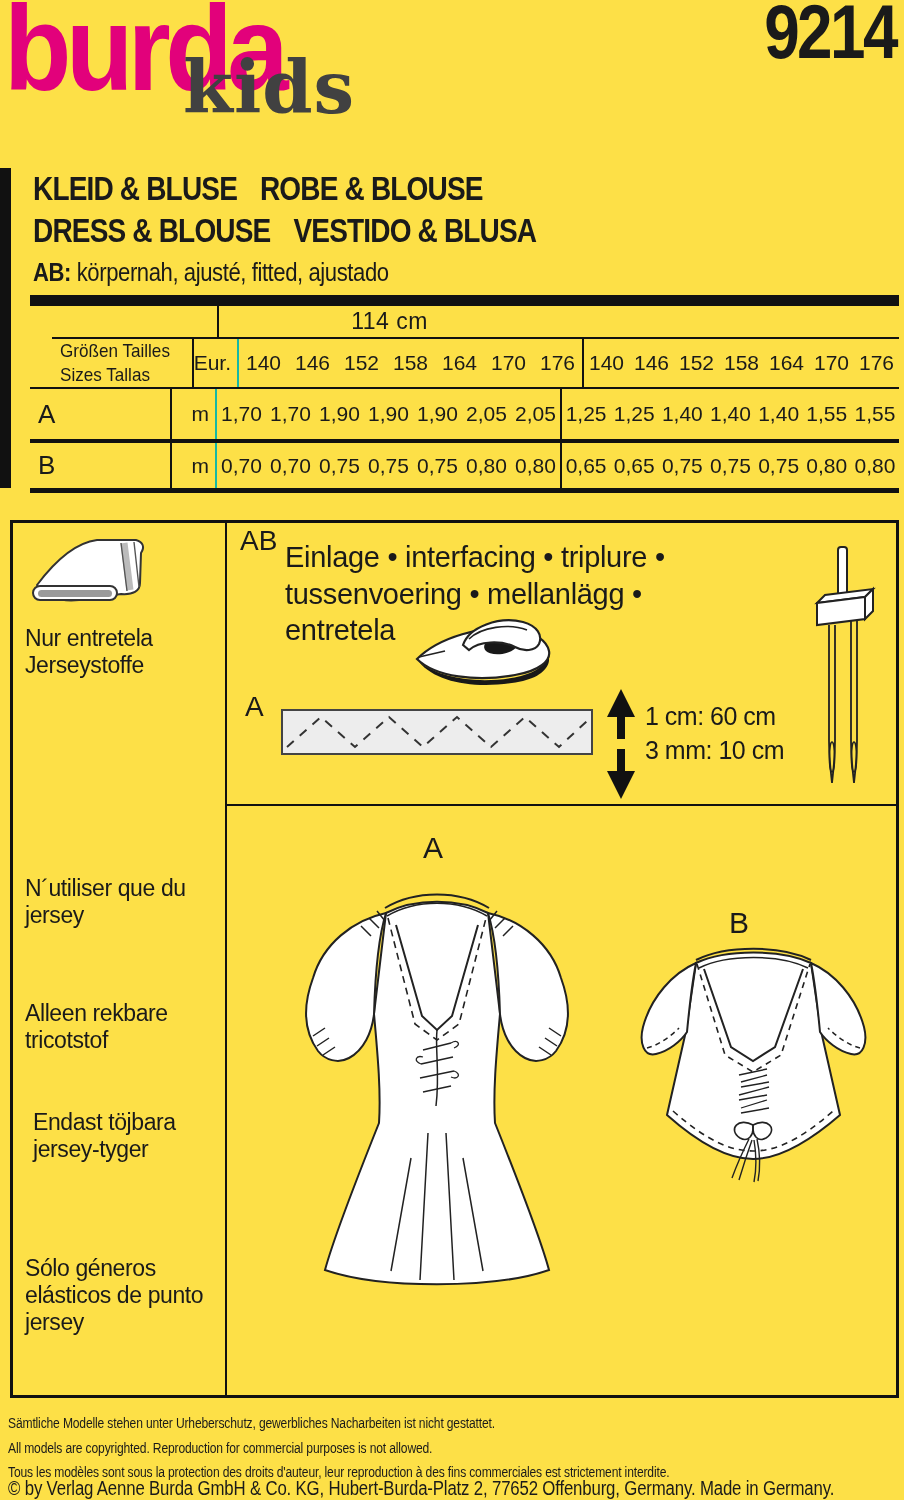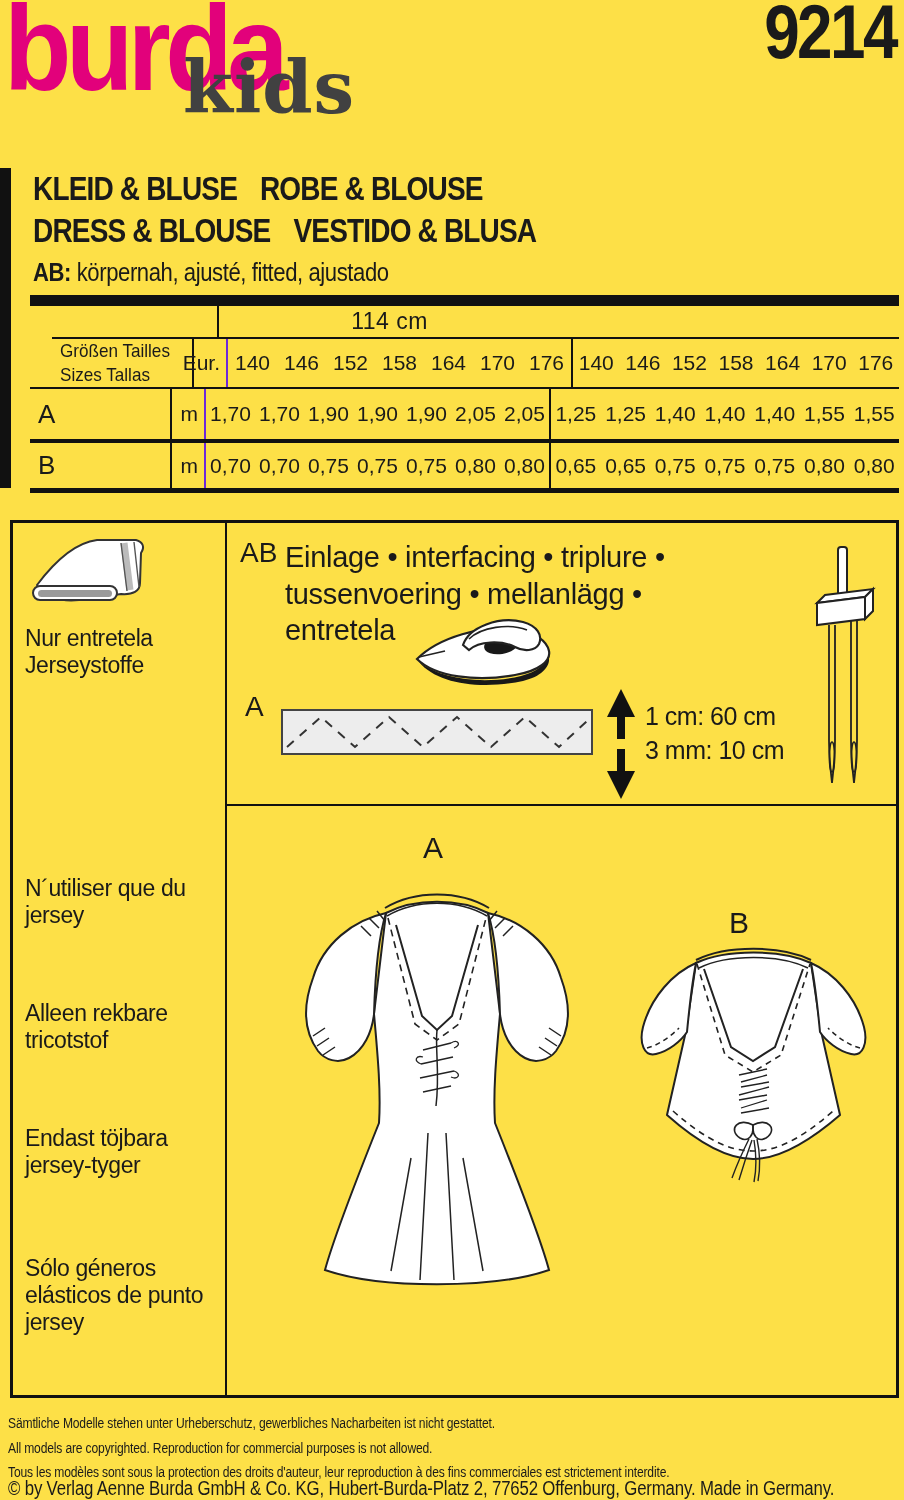--- a/index.html
+++ b/index.html
@@ -24,21 +24,21 @@
   .tbl{position:absolute;left:30px;top:295px;width:869px;box-sizing:border-box;
        border-bottom:5px solid #111;font-size:21px;}
   .topbar{height:11px;background:#111;}
   .trow{display:flex;box-sizing:border-box;align-items:center;}
   .r1{height:31px;}
   .r2{height:50px;border-top:2px solid #111;margin-left:22px;}
   .r3{height:52px;border-top:2px solid #111;}
   .r4{height:49px;border-top:4px solid #111;}
   .c-label{width:140px;box-sizing:border-box;padding-left:8px;align-self:stretch;
            display:flex;flex-direction:column;justify-content:center;}
-  .c-eur{width:36px;box-sizing:border-box;border-left:2px solid #111;border-right:2px solid #6d28d9;
+  .c-eur{width:47px;box-sizing:border-box;border-left:2px solid #111;border-right:2px solid #14b8a6;
          align-self:stretch;display:flex;align-items:center;justify-content:flex-end;padding-right:6px;}
   .c-head1{width:187px;box-sizing:border-box;align-self:stretch;}
   .grp{width:343px;display:flex;align-self:stretch;align-items:center;}
   .grp2{flex:1;border-left:2px solid #111;box-sizing:border-box;}
   .grp .cell{flex:1;text-align:center;}
   .grp-head{width:343px;align-self:stretch;display:flex;align-items:center;justify-content:center;
             font-size:23px;letter-spacing:.5px;border-left:2px solid #111;box-sizing:border-box;}
   .grp-head.g2{flex:1;}
   .glabel{font-size:19px;line-height:1.25;transform:scaleX(.9);transform-origin:left center;white-space:nowrap;}
   .viewletter{font-size:26px;}
@@ -171,24 +171,24 @@
         <path d="M16,52 C40,20 60,9 76,7 L115,7 C122,9 124,14 120,20 L119,50 C119,58 112,62 100,61 L58,67 C38,69 20,63 16,52 Z" fill="#fff" stroke="#333" stroke-width="2"></path>
         <path d="M103,10 L109,57" stroke="#bbb" stroke-width="7"></path>
         <path d="M100,10 L106,58 M113,9 L118,54" stroke="#555" stroke-width="1.4" fill="none"></path>
         <rect x="12" y="53" width="84" height="14" rx="7" fill="#fff" stroke="#333" stroke-width="2"></rect>
         <rect x="17" y="57" width="74" height="7" rx="3.5" fill="#9a9a9a"></rect>
       </svg>
     </div>
     <div class="note" style="top:102px;">Nur entretela Jerseystoffe</div>
     <div class="note" style="top:352px;">N´utiliser que du jersey</div>
     <div class="note" style="top:477px;">Alleen rekbare tricotstof</div>
-    <div class="note" style="top:602px;">Endast töjbara jersey-tyger</div>
+    <div class="note" style="top:586px;margin-left:8px;">Endast töjbara jersey-tyger</div>
     <div class="note" style="top:732px;width:206px;">Sólo géneros elásticos de punto jersey</div>
 
-    <div class="abs seclabel" style="left:227px;top:14px;">AB</div>
+    <div class="abs seclabel" style="left:227px;top:2px;">AB</div>
     <div class="abs iflines" style="left:272px;top:16px;">
       <div>Einlage • interfacing • triplure •</div>
       <div>tussenvoering • mellanlägg •</div>
       <div>entretela</div>
     </div>
 
     <div class="abs" style="left:398px;top:76px;">
       <svg width="150" height="100" viewBox="0 0 150 100">
         <path d="M8,63 C30,80 72,86 110,77 C125,73 135,66 137,56 C141,64 134,77 112,82 C70,91 26,85 8,63 Z" fill="#181818"></path>
         <path d="M6,60 C28,38 72,26 104,30 C124,33 136,42 138,52 C140,62 128,72 104,76 C66,83 24,78 6,60 Z" fill="#fff" stroke="#222" stroke-width="2.2"></path>

